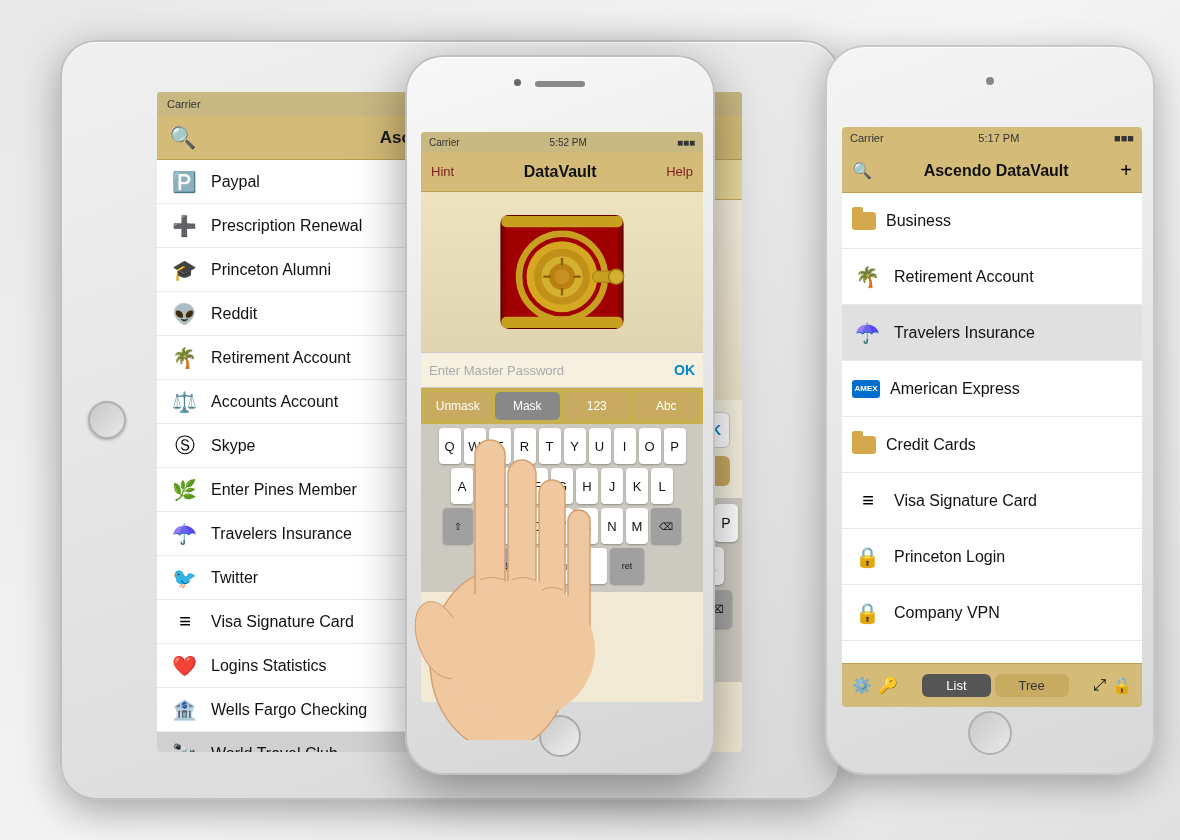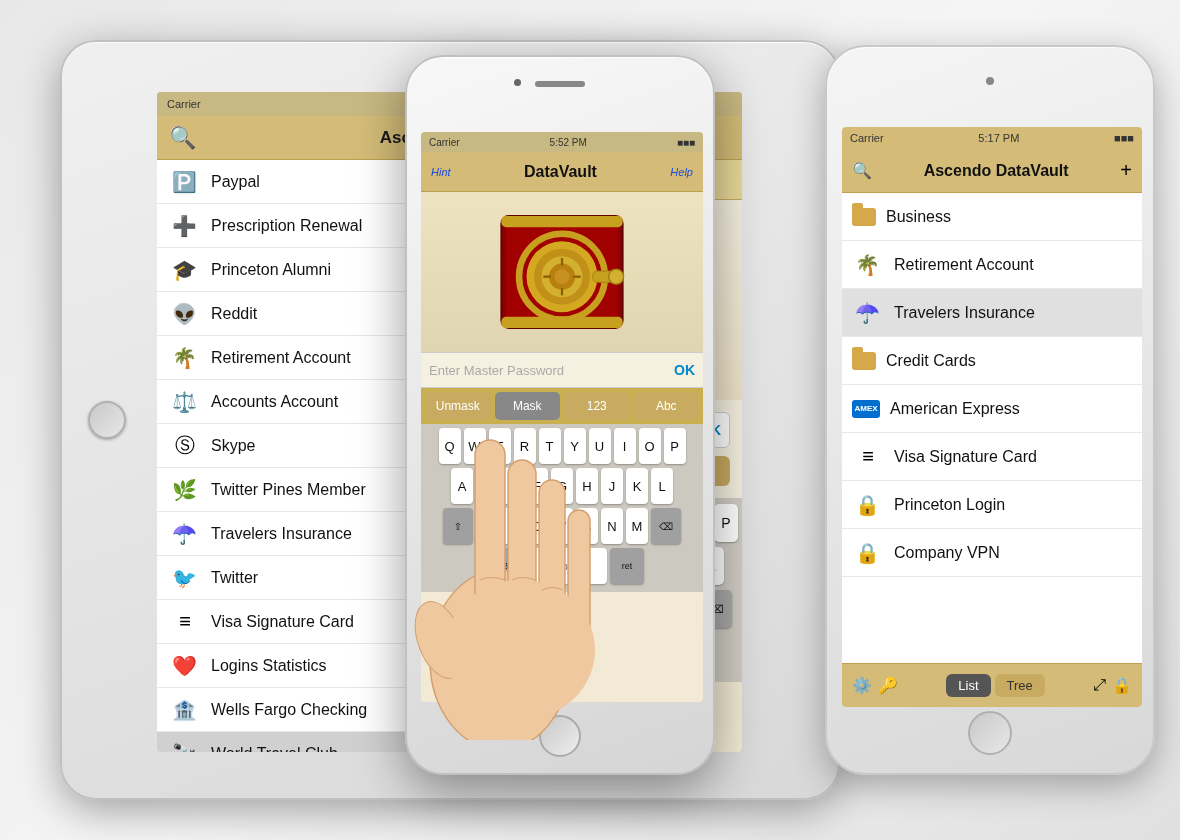--- a/index.html
+++ b/index.html
@@ -148,21 +148,21 @@
       align-items: center;
       justify-content: space-between;
       padding: 0 12px;
     }
     .toolbar-group {
       display: flex;
       gap: 8px;
       align-items: center;
     }
     .toggle-btn {
-      padding: 4px 12px;
+      padding: 4px 24px;
       border-radius: 6px;
       font-size: 13px;
       font-weight: 500;
       border: none;
       cursor: pointer;
     }
     .toggle-btn.active {
       background: #555;
       color: #fff;
     }
@@ -367,21 +367,21 @@
       font-weight: 600;
       color: #111;
     }
     .iphone-bg-list {
       height: calc(580px - 22px - 44px - 44px);
       overflow: hidden;
     }
     .iphone-bg-item {
       display: flex;
       align-items: center;
-      height: 48px;
+      height: 56px;
       padding: 0 10px;
       border-bottom: 1px solid #e8e8e8;
     }
     .iphone-bg-item.selected {
       background: #e0e0e0;
     }
     .iphone-bg-toolbar {
       height: 44px;
       background: #d4bc78;
       border-top: 1px solid #bba050;
@@ -458,23 +458,22 @@
     .ifg-nav {
       height: 40px;
       background: #d4bc78;
       display: flex;
       align-items: center;
       justify-content: space-between;
       padding: 0 10px;
       border-bottom: 1px solid #bba050;
     }
     .ifg-nav-btn {
-      font-size: 11px;
-      color: #1d4ed8;
-      font-style: italic;
+      font-size: 13px;
+      color: #7f1d1d;
     }
     .ifg-nav-title {
       font-size: 16px;
       font-weight: 600;
       color: #111;
     }
     .ifg-vault {
       height: 160px;
       background: linear-gradient(180deg, #ede3c0 0%, #dfd5b0 100%);
       display: flex;
@@ -628,21 +627,21 @@
             <div class="ipad-list-item">
               <div class="item-icon" style="font-size: 20px;">⚖️</div>
               <span class="item-label">Accounts Account</span>
             </div>
             <div class="ipad-list-item">
               <div class="item-icon" style="font-size: 20px;">Ⓢ</div>
               <span class="item-label">Skype</span>
             </div>
             <div class="ipad-list-item">
               <div class="item-icon" style="font-size: 20px;">🌿</div>
-              <span class="item-label">Twitter Pines Member</span>
+              <span class="item-label">Enter Pines Member</span>
             </div>
             <div class="ipad-list-item">
               <div class="item-icon" style="font-size: 20px;">☂️</div>
               <span class="item-label">Travelers Insurance</span>
             </div>
             <div class="ipad-list-item">
               <div class="item-icon" style="font-size: 20px;">🐦</div>
               <span class="item-label">Twitter</span>
             </div>
             <div class="ipad-list-item">
@@ -912,26 +911,26 @@
         </div>
         <div class="iphone-bg-item">
           <div class="item-icon">🌴</div>
           <span class="item-label">Retirement Account</span>
         </div>
         <div class="iphone-bg-item selected">
           <div class="item-icon">☂️</div>
           <span class="item-label">Travelers Insurance</span>
         </div>
         <div class="iphone-bg-item">
+          <div style="width: 28px; height: 18px; background: rgb(0, 111, 207); color: white; font-size: 8px; font-weight: bold; display: flex; align-items: center; justify-content: center; border-radius: 3px; margin-right: 10px; flex-shrink: 0;">AMEX</div>
+          <span class="item-label">American Express</span>
+        </div>
+        <div class="iphone-bg-item">
           <div class="folder-icon-sm"></div>
           <span class="item-label">Credit Cards</span>
-        </div>
-        <div class="iphone-bg-item">
-          <div style="width: 28px; height: 18px; background: rgb(0, 111, 207); color: white; font-size: 8px; font-weight: bold; display: flex; align-items: center; justify-content: center; border-radius: 3px; margin-right: 10px; flex-shrink: 0;">AMEX</div>
-          <span class="item-label">American Express</span>
         </div>
         <div class="iphone-bg-item">
           <div class="item-icon">≡</div>
           <span class="item-label">Visa Signature Card</span>
         </div>
         <div class="iphone-bg-item">
           <div class="item-icon">🔒</div>
           <span class="item-label">Princeton Login</span>
         </div>
         <div class="iphone-bg-item">

